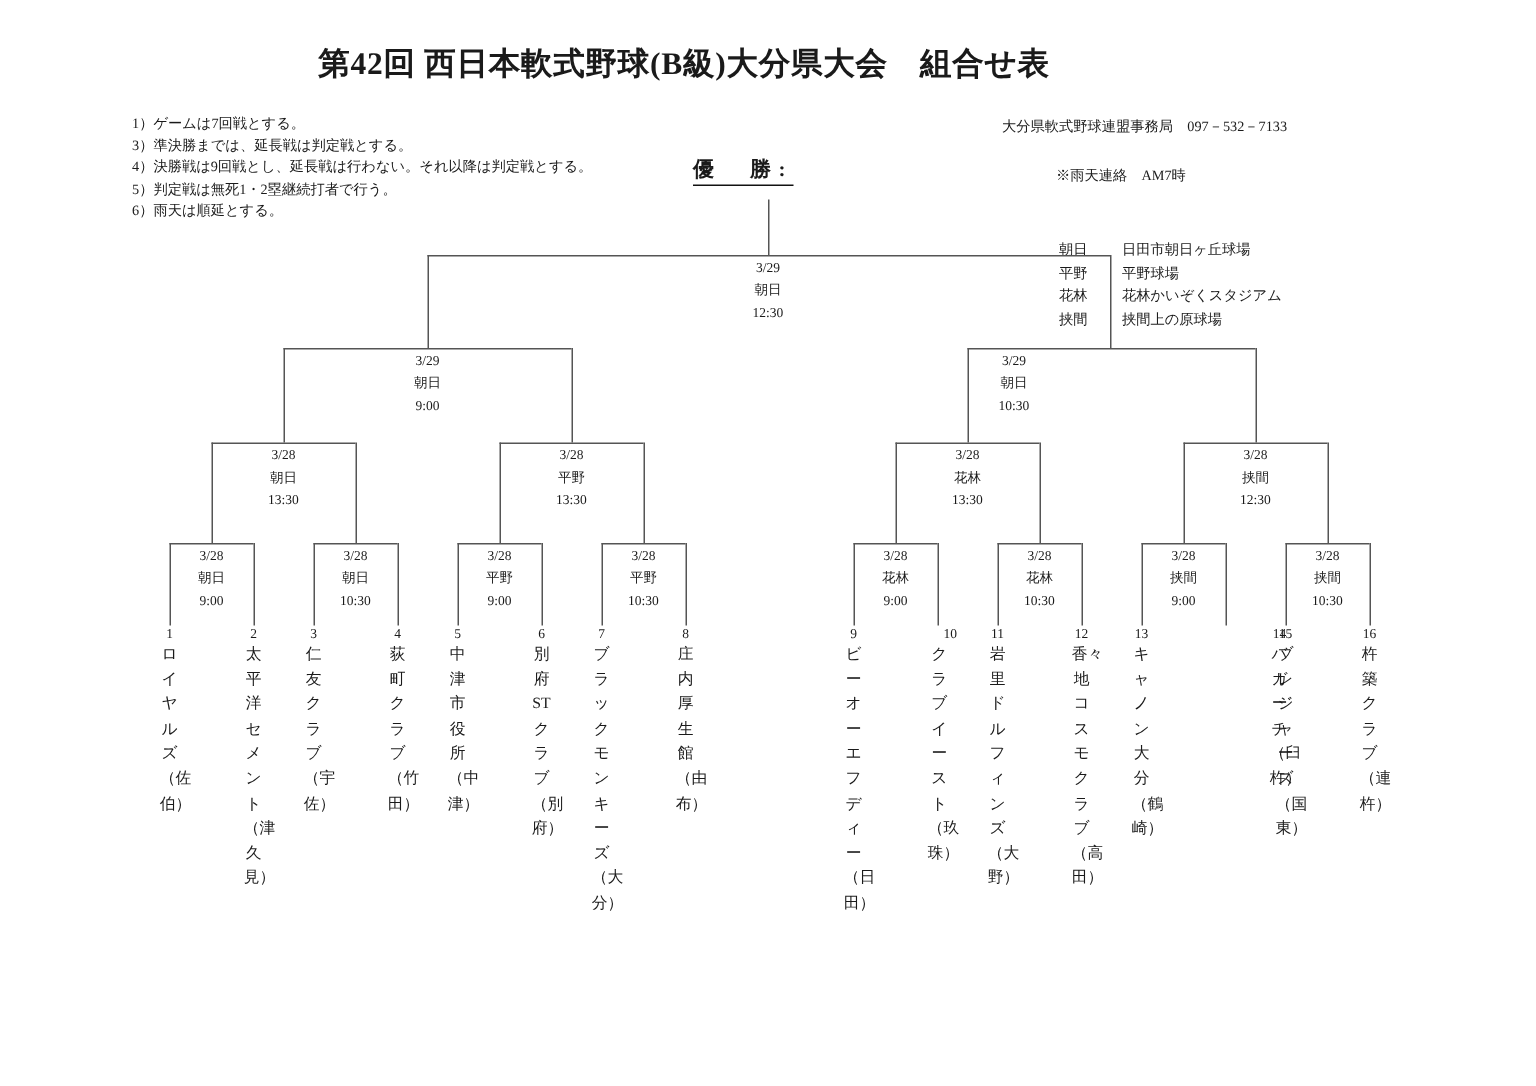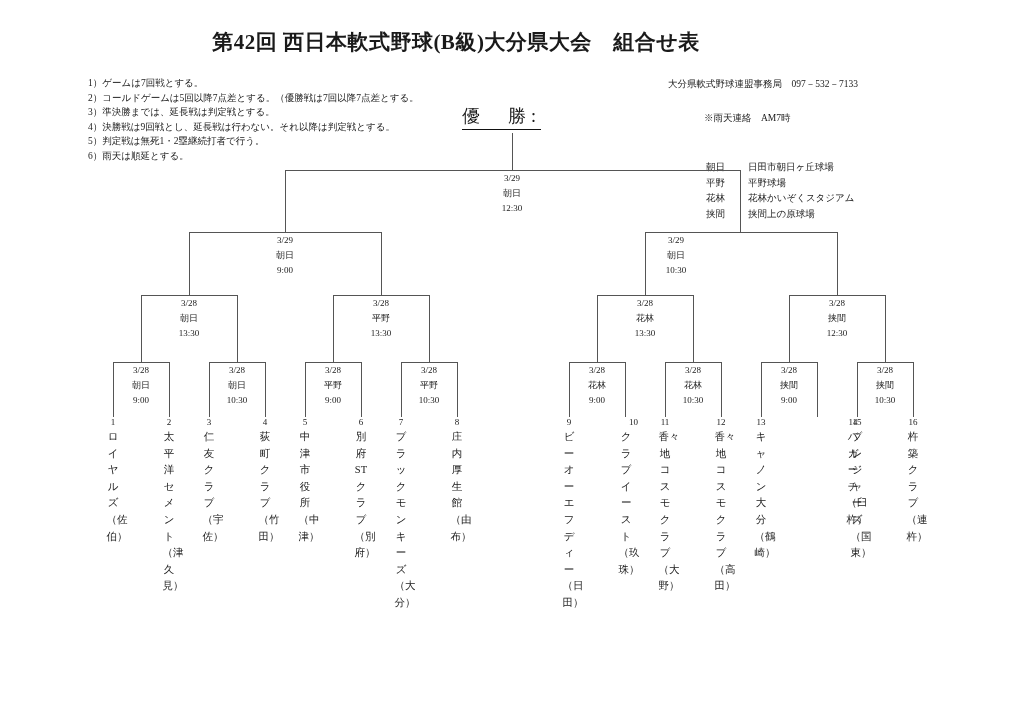--- a/index.html
+++ b/index.html
@@ -58,22 +58,22 @@
     font-size: 9.5px;
     line-height: 15.5px;
   }
   .venues .row { display: flex; white-space: nowrap; }
   .venues .code { width: 42px; }
 
   
   .champion {
     position: absolute;
     top: 104px; left: 462px;
-    font-size: 18px;
-    font-weight: normal;
+    font-size: 14px;
+    font-weight: bold;
     letter-spacing: 5px;
     border-bottom: 1.6px solid #111;
     padding-bottom: 1px;
   }
 
   
   .hline { position: absolute; height: 0; border-top: 1.1px solid #555; }
   .vline { position: absolute; width: 0; border-left: 1.1px solid #555; }
 
   
@@ -114,21 +114,20 @@
 </style>
 </head>
 <body>
 
 <div id="page">
 
   <div class="title">第42回 西日本軟式野球(B級)大分県大会　組合せ表</div>
 
   <div class="rules">
     <div>1）ゲームは7回戦とする。</div>
-    <div>2）コールドゲームは5回以降7点差とする。（優勝戦は7回以降7点差とする。</div>
     <div>3）準決勝までは、延長戦は判定戦とする。</div>
     <div>4）決勝戦は9回戦とし、延長戦は行わない。それ以降は判定戦とする。</div>
     <div>5）判定戦は無死1・2塁継続打者で行う。</div>
     <div>6）雨天は順延とする。</div>
   </div>
 
   <div class="contact-main">大分県軟式野球連盟事務局　097－532－7133</div>
   <div class="contact-sub">
     <div>※雨天連絡　AM7時</div>
   </div>
@@ -323,21 +322,21 @@
   <div class="team" style="left:556px; top:417px;">
     <span class="seed">9</span>
     <span class="vname">ビーオーエフディー（日田）</span>
   </div>
   <div class="team" style="left:612px; top:417px;text-align:right;">
     <span class="seed">10</span>
     <span class="vname">クラブイースト（玖珠）</span>
   </div>
   <div class="team" style="left:652px; top:417px;">
     <span class="seed">11</span>
-    <span class="vname">香々地コスモクラブ（大野）</span>
+    <span class="vname">岩里ドルフィンズ（大野）</span>
   </div>
   <div class="team" style="left:708px; top:417px;">
     <span class="seed">12</span>
     <span class="vname">香々地コスモクラブ（高田）</span>
   </div>
   <div class="team" style="left:748px; top:417px;">
     <span class="seed">13</span>
     <span class="vname">キャノン大分（鶴崎）</span>
   </div>
   <div class="team" style="left:804px; top:417px;margin-left:36px;">

